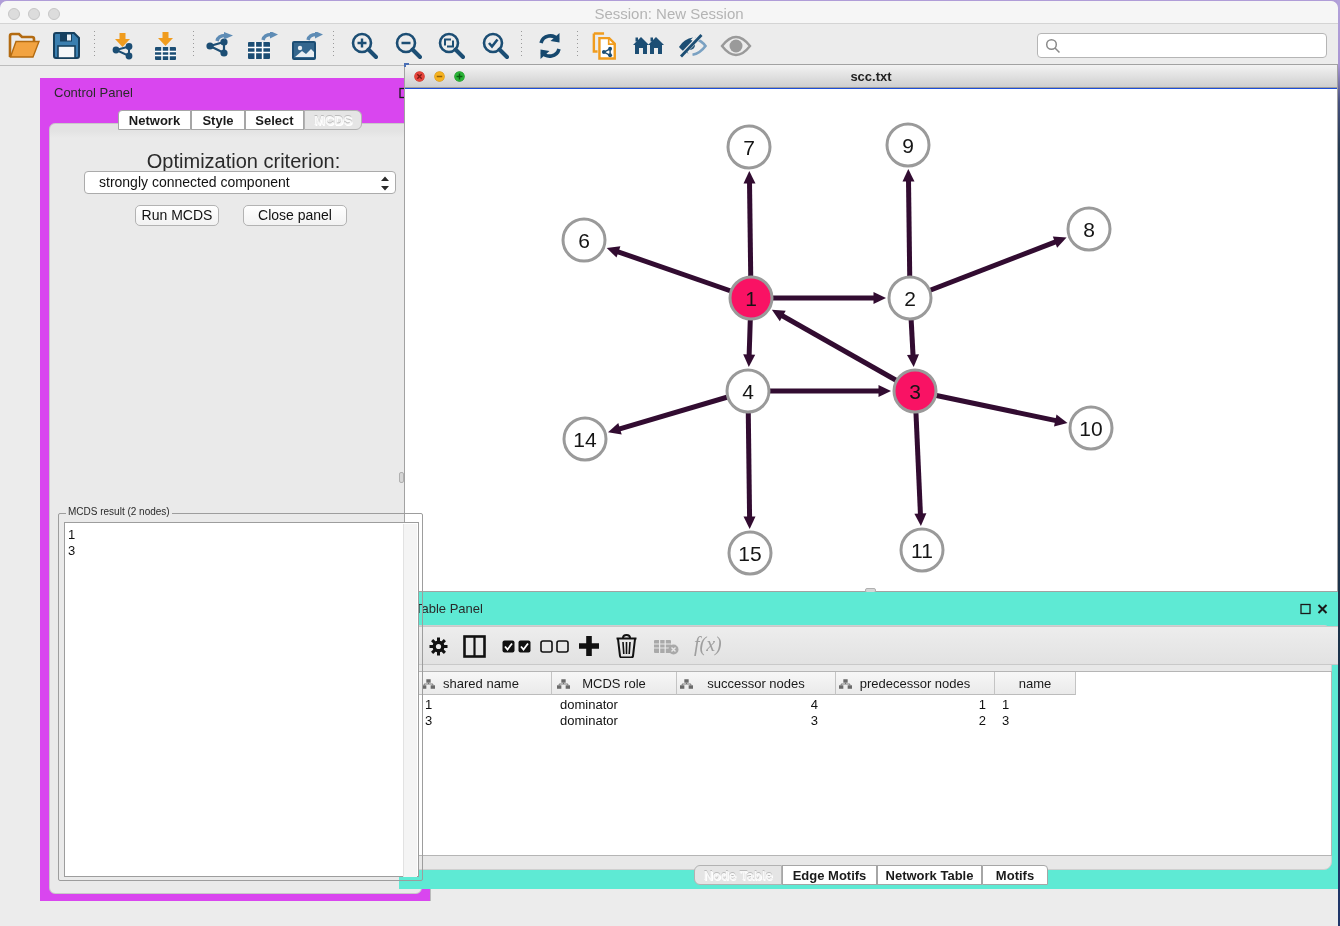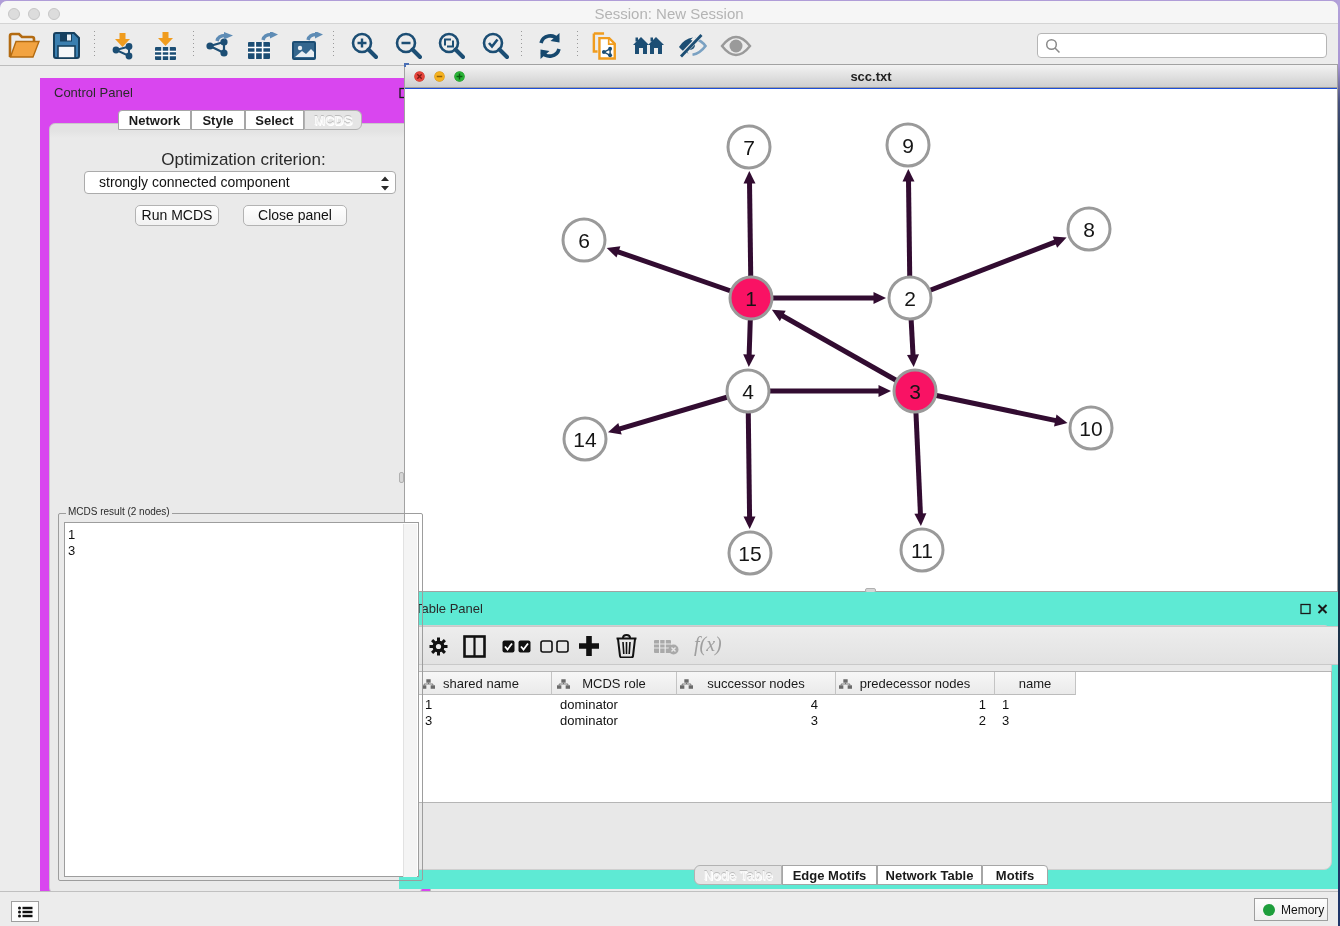--- a/index.html
+++ b/index.html
@@ -33,21 +33,21 @@
 .winbtns { position:absolute; top:9px; }
 .tabs { position:absolute; top:32px; height:20px; font-size:13px; z-index:2; }
 .tab { position:absolute; top:0; height:20px; line-height:20px; text-align:center; font-weight:bold;
   background:#fff; border:1px solid #a6a6a6; color:#1a1a1a; }
 .tab.sel { background:#e5e5e5; color:#f8f8f8;
   text-shadow:0 -1px 0 #bcbcbc, 1px 1px 0 #ffffff; border-color:#b2b2b2; }
 #cpcontent { position:absolute; left:9px; top:45px; width:373px; height:771px;
   background:linear-gradient(#e3e3e3 0, #e3e3e3 7px, #eaeaea 14px, #eaeaea 100%);
   border:1px solid #c9c9c9; border-radius:6px; }
 #optlabel { position:absolute; z-index:2; left:8px; top:72px; width:391px; text-align:center;
-  font-size:17px; color:#2a2a2a; }
+  font-size:20px; color:#2a2a2a; }
 #optsel { position:absolute; z-index:2; left:44px; top:93px; width:312px; height:23px;
   background:#fff; border:1px solid #ababab; border-radius:4px;
   font-size:14px; color:#111; line-height:21px; padding-left:14px; }
 #optsel svg { position:absolute; right:4px; top:3px; }
 .btn { position:absolute; z-index:2; top:127px; height:21px; background:linear-gradient(#ffffff,#f2f2f2);
   border:1px solid #b3b3b3; border-radius:5px; font-size:14px; color:#111;
   text-align:center; line-height:19px; }
 #fieldset { position:absolute; z-index:2; left:18px; top:435px; width:365px; height:368px;
   border:1px solid #9d9d9d; border-radius:2px; }
 #fieldset .legend { position:absolute; left:7px; top:-8px; background:#eaeaea;
@@ -68,21 +68,21 @@
 #netcanvas { position:absolute; left:0; top:24px; width:932px; height:502px; background:#fff; }
 #netcanvas svg text { font-size:21px; fill:#151515; text-anchor:middle; }
 #netcanvas svg line { stroke:#320c31; stroke-width:5; }
 #netcanvas svg polygon { fill:#320c31; }
 .divhandle { position:absolute; background:#d6d6d6; border:1px solid #b0b0b0; border-radius:2px; }
 
 #tpanel { position:absolute; left:399px; top:591px; width:939px; height:297px; background:#5eead4; }
 #tpanel .hdr { position:absolute; left:16px; top:9px; font-size:13px; color:#2a2a2a; }
 #ttoolbar { position:absolute; left:11px; top:34px; width:1076px; height:39px;
   background:linear-gradient(#ededed,#e2e2e2); border:1px solid #c9c9c9; border-radius:3px; }
-#ttable { position:absolute; left:11px; top:79px; width:922px; height:132px;
+#ttable { position:absolute; left:11px; top:79px; width:922px; height:185px;
   background:#fff; border:1px solid #b5b5b5; }
 .th { position:absolute; top:0; height:23px; background:linear-gradient(#f7f7f7,#eaeaea);
   border-right:1px solid #c4c4c4; border-bottom:1px solid #bcbcbc;
   font-size:13px; color:#1a1a1a; text-align:center; line-height:23px; }
 .tcell { position:absolute; font-size:13px; color:#111; height:16px; line-height:16px; }
 .btabs { position:absolute; top:273px; height:21px; font-size:13px; z-index:3; }
 
 #statusbar { position:absolute; left:0; top:890px; width:1338px; height:35px;
   background:#ececec; border-top:1px solid #c0c0c0; }
 #lbtn { position:absolute; left:11px; top:9px; width:28px; height:21px;
@@ -444,33 +444,13 @@
       <div class="tcell" style="left:425px;top:41px;width:150px;text-align:right">2</div>
       <div class="tcell" style="left:591px;top:41px">3</div>
     </div>
     <div class="btabs">
       <div class="tab sel" style="left:295px;width:88px;border-radius:6px 0 0 6px">Node Table</div>
       <div class="tab" style="left:383px;width:95px">Edge Motifs</div>
       <div class="tab" style="left:478px;width:105px">Network Table</div>
       <div class="tab" style="left:583px;width:66px;border-radius:0 4px 0 0">Motifs</div>
     </div>
   </div>
-  <div id="statusbar">
-    <div id="lbtn">
-      <svg style="position:absolute;left:6px;top:4px" width="15" height="12" viewBox="0 0 15 12">
-        <g fill="#111">
-            <circle cx="1.5" cy="2" r="1.5"></circle>
-            <circle cx="1.5" cy="6" r="1.5"></circle>
-            <circle cx="1.5" cy="10" r="1.5"></circle>
-        <rect x="4.5" y="0.8" width="10" height="2.4"></rect>
-            <rect x="4.5" y="4.8" width="10" height="2.4"></rect>
-            <rect x="4.5" y="8.8" width="10" height="2.4"></rect>
-          </g>
-      </svg>
-    </div>
-    <div id="membtn">
-      <svg style="position:absolute;left:8px;top:5px" width="12" height="12" viewBox="0 0 12 12">
-          <circle cx="6" cy="6" r="6" fill="#1e9e3c"></circle>
-        </svg>
-      <span style="position:absolute;left:26px;top:4px">Memory</span>
-    </div>
-  </div>
 </div>
 
 </body></html>

